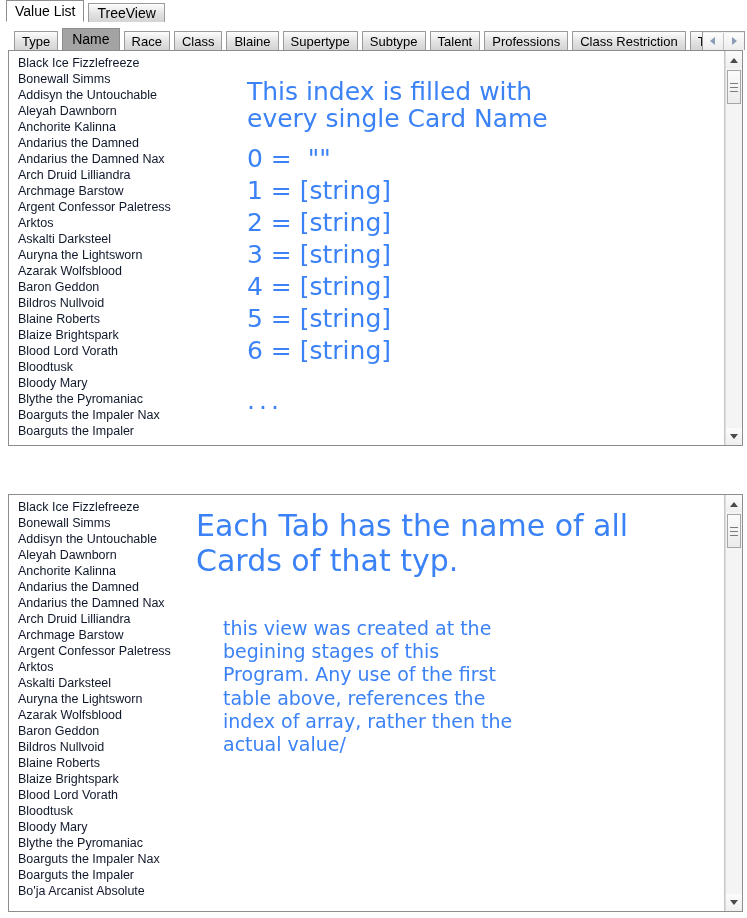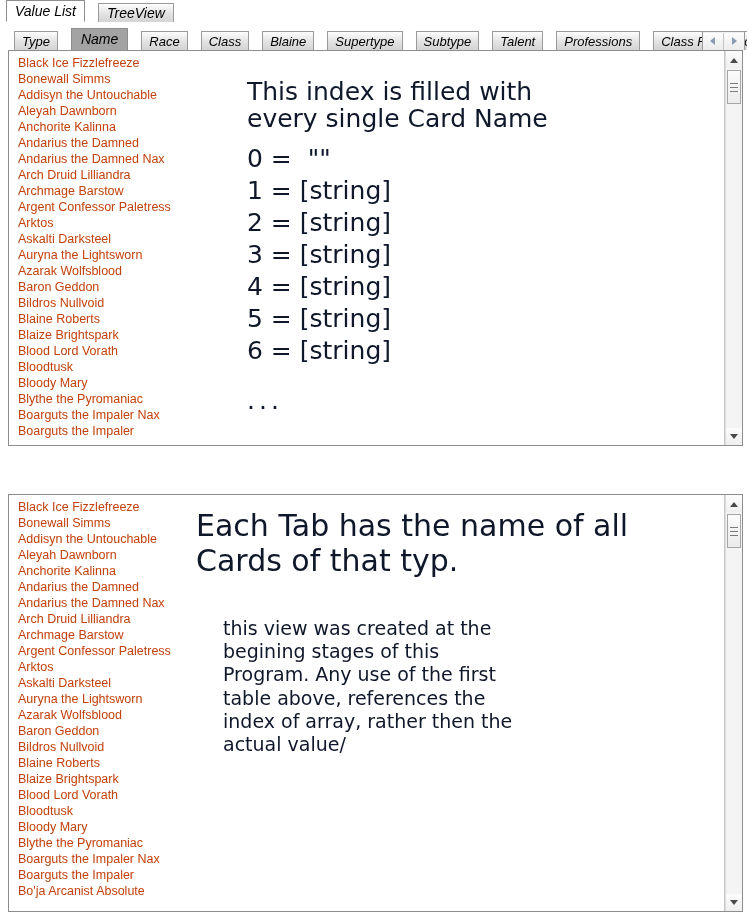--- a/index.html
+++ b/index.html
@@ -26,26 +26,25 @@
   }
   .tab {
     height: 19px;
     line-height: 19px;
     padding: 0 7px;
     font-size: 13px;
     color: #000;
     background: linear-gradient(#fdfdfd, #e2e2e2 55%, #d4d4d4);
     border: 1px solid #9a9a9a;
     border-bottom: none;
-    margin-right: 13px;
+    margin-right: 4px;
     white-space: nowrap;
     box-sizing: border-box;
     border-radius: 1px 1px 0 0;
     user-select: none;
-    font-style: italic;
   }
   .tab.active {
     background: #a3a3a3;
     height: 22px;
     line-height: 21px;
     font-size: 14px;
     padding: 0 9px;
     border-color: #8d8d8d;
     position: relative;
     z-index: 3;
@@ -88,21 +87,21 @@
     overflow: hidden;
     padding-top: 4px;
     box-sizing: border-box;
   }
   .list-item {
     font-size: 12.5px;
     line-height: 16px;
     height: 16px;
     padding-left: 9px;
     white-space: nowrap;
-    color: #c2410c;
+    color: #0f172a;
   }
 
   
   .vscroll {
     position: absolute;
     top: 0; right: 0; bottom: 0;
     width: 17px;
     background: #f4f4f4;
     border-left: 1px solid #dcdcdc;
     box-sizing: border-box;
@@ -197,21 +196,21 @@
   }
   .tab.clipped {
     overflow: hidden;
     width: 16px;
     padding: 0 0 0 4px;
   }
 
   
   .annot {
     position: absolute;
-    color: #0f172a;
+    color: #3b82f6;
     font-family: "DejaVu Sans", sans-serif;
     white-space: pre;
     line-height: 1.06;
     pointer-events: none;
   }
   #annot-top-title { left: 247px; top: 79px; font-size: 25px; }
   #annot-index-list { left: 247px; top: 143px; font-size: 25px; line-height: 1.28; }
   #annot-ellipsis { left: 247px; top: 388px; font-size: 25px; letter-spacing: 4px; }
   #annot-bottom-title { left: 196px; top: 508px; font-size: 30px; line-height: 1.18; }
   #annot-bottom-para { left: 223px; top: 617px; font-size: 19px; line-height: 1.22; }

